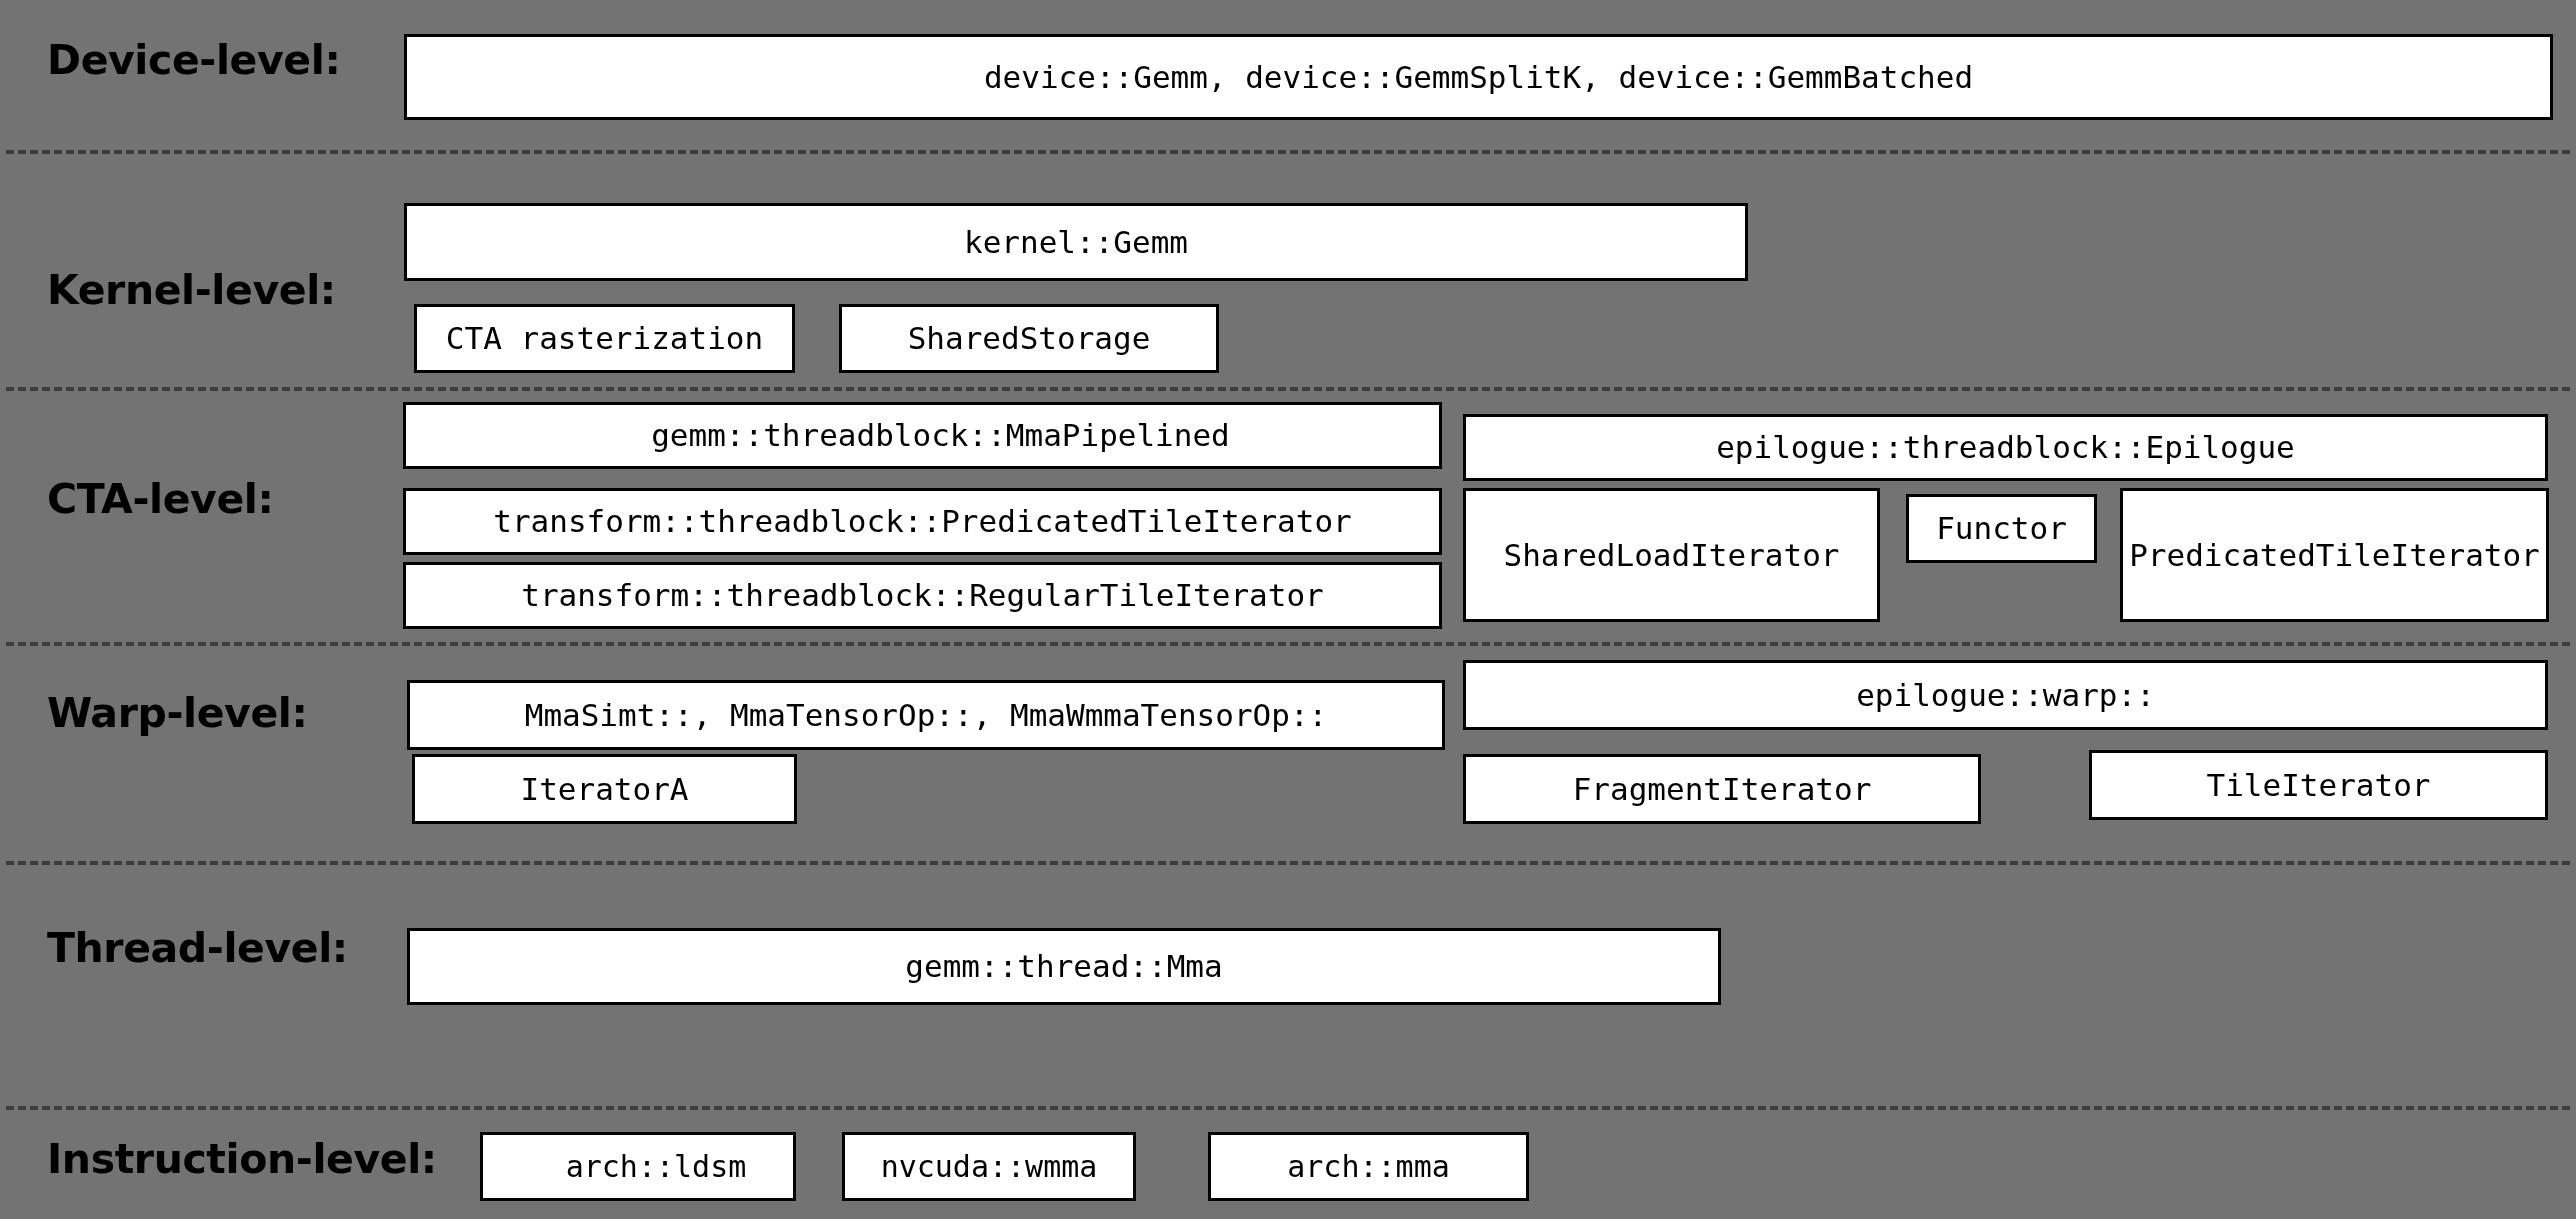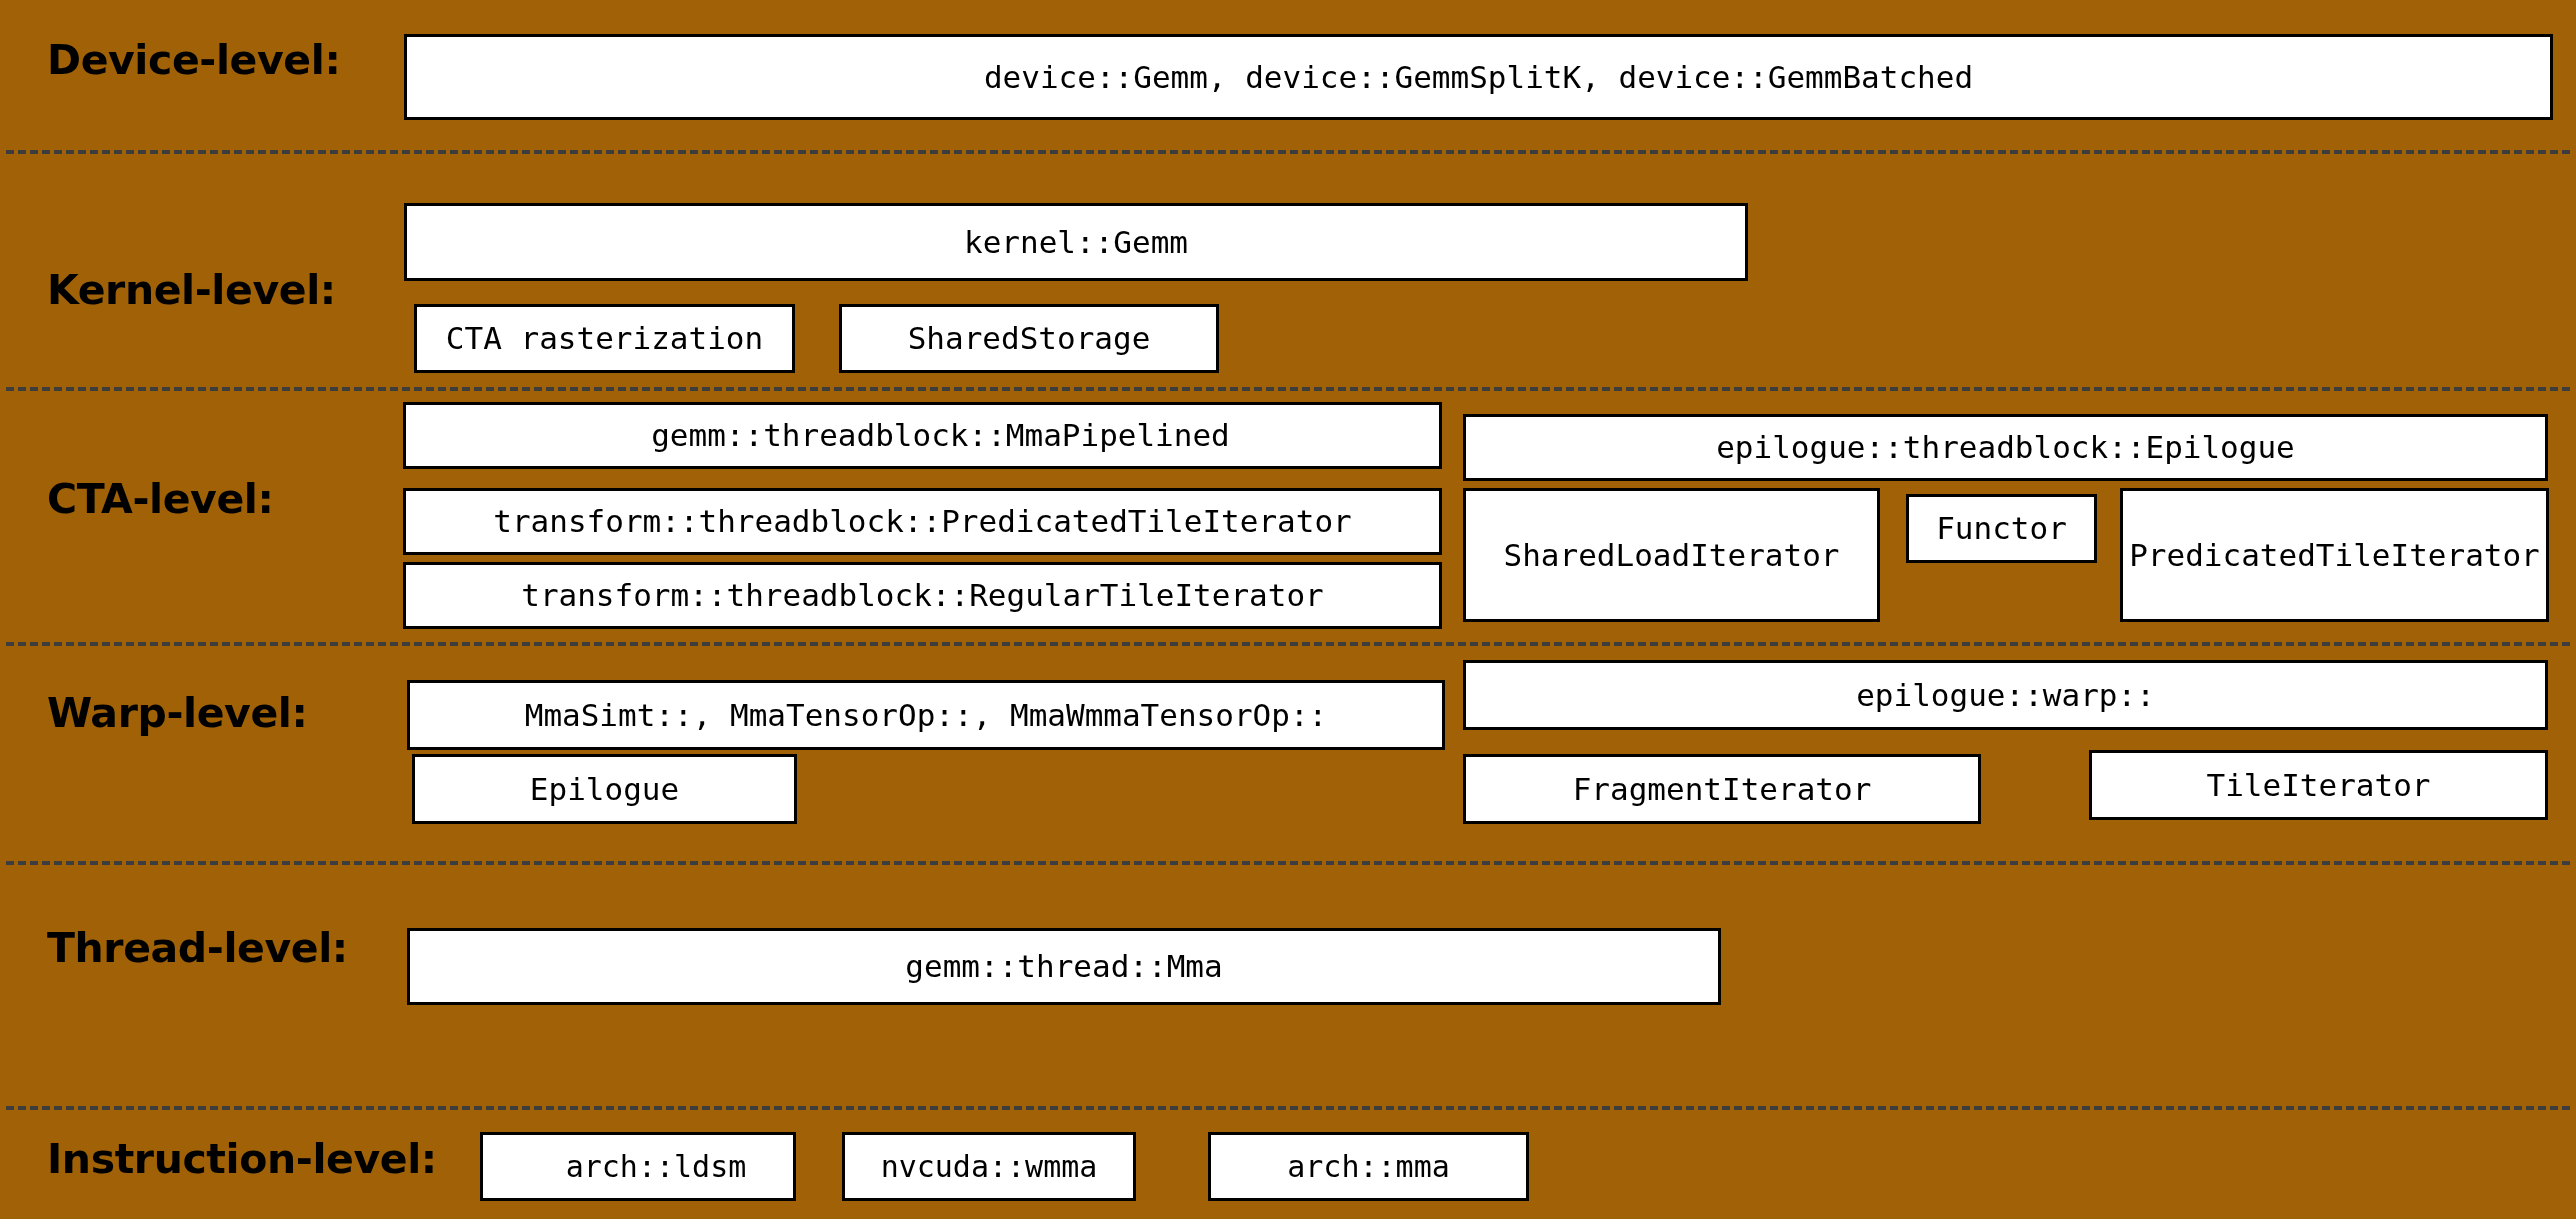--- a/index.html
+++ b/index.html
@@ -4,21 +4,21 @@
 <style>
   html, body {
     margin: 0;
     padding: 0;
     background: #ffffff;
   }
   #canvas {
     position: relative;
     width: 2576px;
     height: 1219px;
-    background: #a16207;
+    background: #737373;
     overflow: hidden;
     font-family: "Liberation Sans", sans-serif;
   }
   .level-label {
     position: absolute;
     font-family: "DejaVu Sans", sans-serif;
     font-weight: 700;
     font-size: 41px;
     color: #000000;
     white-space: nowrap;
@@ -117,21 +117,21 @@
 
   <div class="node" style="left:407px; top:660px; width:1038px; height:70px;margin-top:20px;">
     <span class="node-label">MmaSimt::, MmaTensorOp::, MmaWmmaTensorOp::</span>
   </div>
 
   <div class="node" style="left:1463px; top:660px; width:1085px; height:70px;">
     <span class="node-label">epilogue::warp::</span>
   </div>
 
   <div class="node" style="left:412px; top:754px; width:385px; height:70px;">
-    <span class="node-label">Epilogue</span>
+    <span class="node-label">IteratorA</span>
   </div>
 
 
   <div class="node" style="left:1463px; top:754px; width:518px; height:70px;">
     <span class="node-label">FragmentIterator</span>
   </div>
 
   <div class="node" style="left:2089px; top:750px; width:459px; height:70px;">
     <span class="node-label">TileIterator</span>
   </div>

